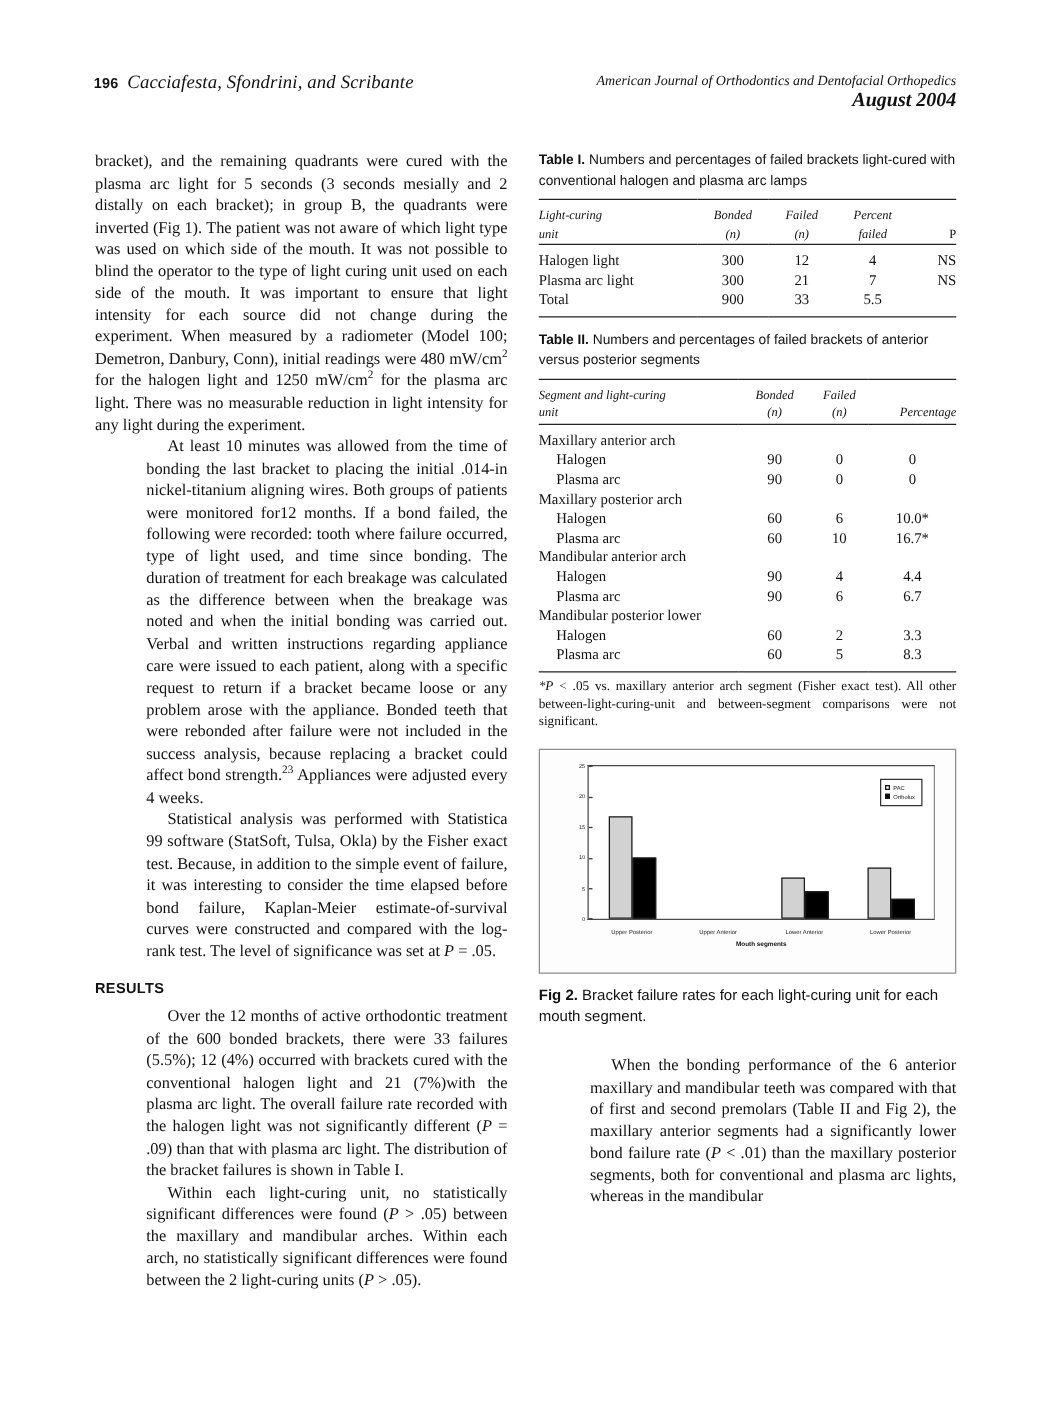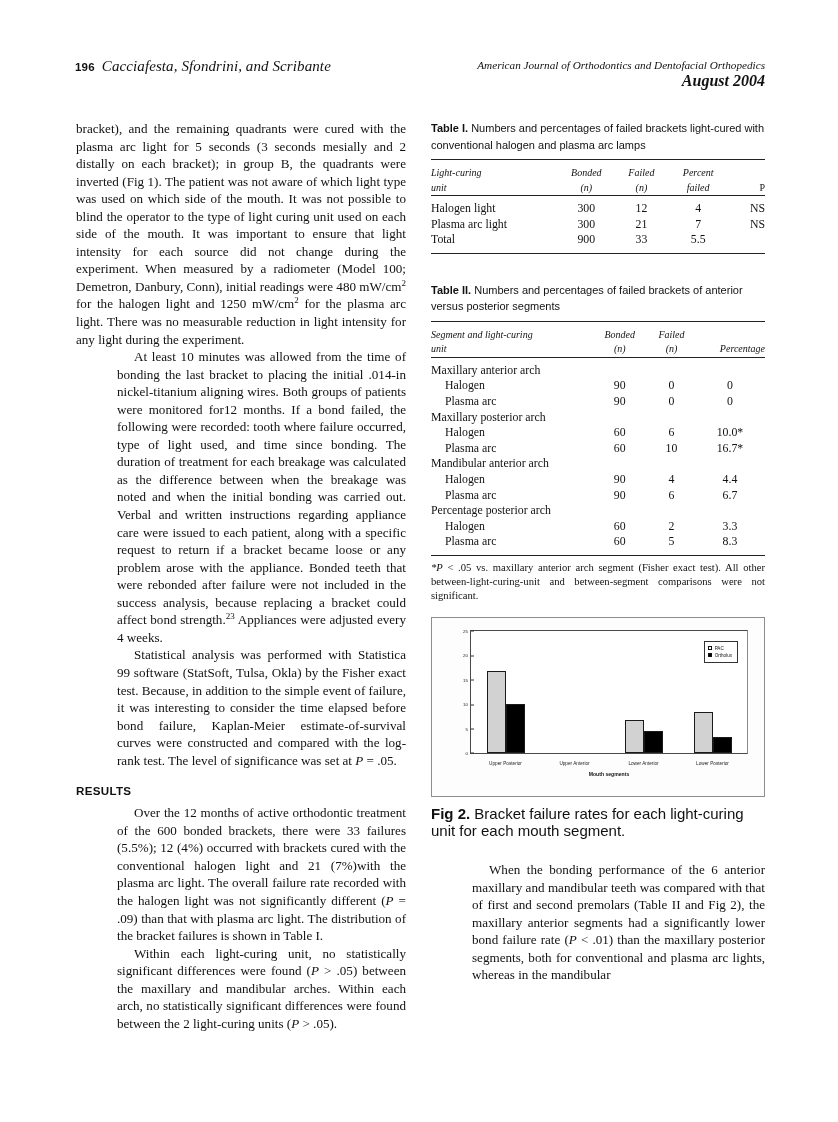--- a/index.html
+++ b/index.html
@@ -259,21 +259,21 @@
     width: 4px; height: 4px;
     border: 0.7px solid #111;
     box-sizing: border-box;
     display: inline-block;
   }
   .swatch.pac { background: #ffffff; }
   .swatch.ortholux { background: #000000; }
 
   .fig-caption {
     font-family: "Liberation Sans", sans-serif;
-    font-size: 15px;
+    font-size: 12px;
     line-height: 16.6px;
     margin-top: 9px;
   }
   .fig-caption .flabel { font-weight: bold; }
 </style>
 </head>
 <body>
 
 <div class="page">
 
@@ -353,21 +353,21 @@
             <td class="c-left">Total</td>
             <td class="c-num">900</td>
             <td class="c-num">33</td>
             <td class="c-num">5.5</td>
             <td class="c-right"></td>
           </tr>
         </tbody>
       </table>
     </div>
 
-    <div class="table-block" style="margin-top:28px">
+    <div class="table-block" style="margin-top:10px">
       <div class="table-title">
         <span class="tlabel">Table II.</span>
         <span>Numbers and percentages of failed brackets of anterior versus posterior segments</span>
       </div>
       <table class="data">
         <colgroup>
           <col style="width:48%">
             <col style="width:17%">
             <col style="width:14%">
             <col style="width:21%">
@@ -435,21 +435,21 @@
             <td class="c-num">4</td>
             <td class="c-num">4.4</td>
           </tr>
           <tr>
             <td class="c-left indent1">Plasma arc</td>
             <td class="c-num">90</td>
             <td class="c-num">6</td>
             <td class="c-num">6.7</td>
           </tr>
           <tr>
-            <td class="c-left">Percentage posterior arch</td>
+            <td class="c-left">Mandibular posterior lower</td>
             <td class="c-num"></td>
             <td class="c-num"></td>
             <td class="c-num"></td>
           </tr>
           <tr>
             <td class="c-left indent1">Halogen</td>
             <td class="c-num">60</td>
             <td class="c-num">2</td>
             <td class="c-num">3.3</td>
           </tr>

